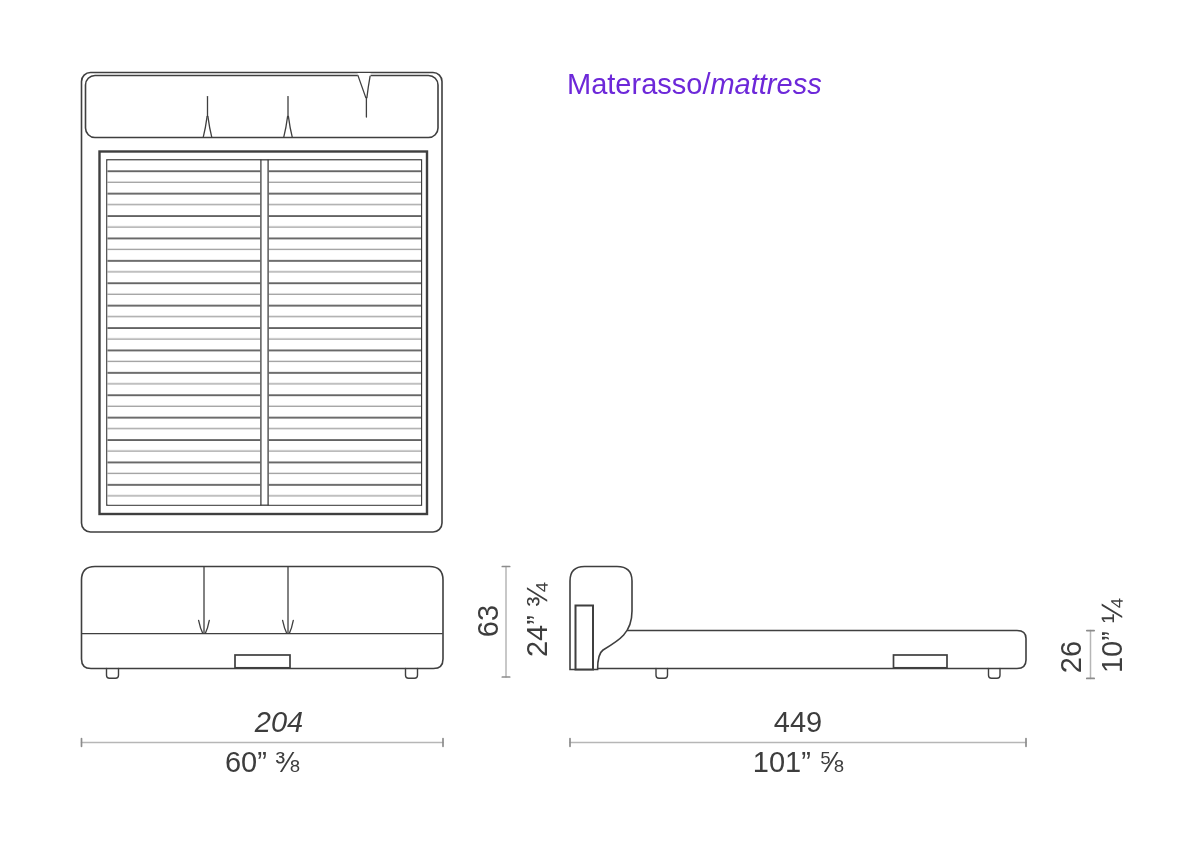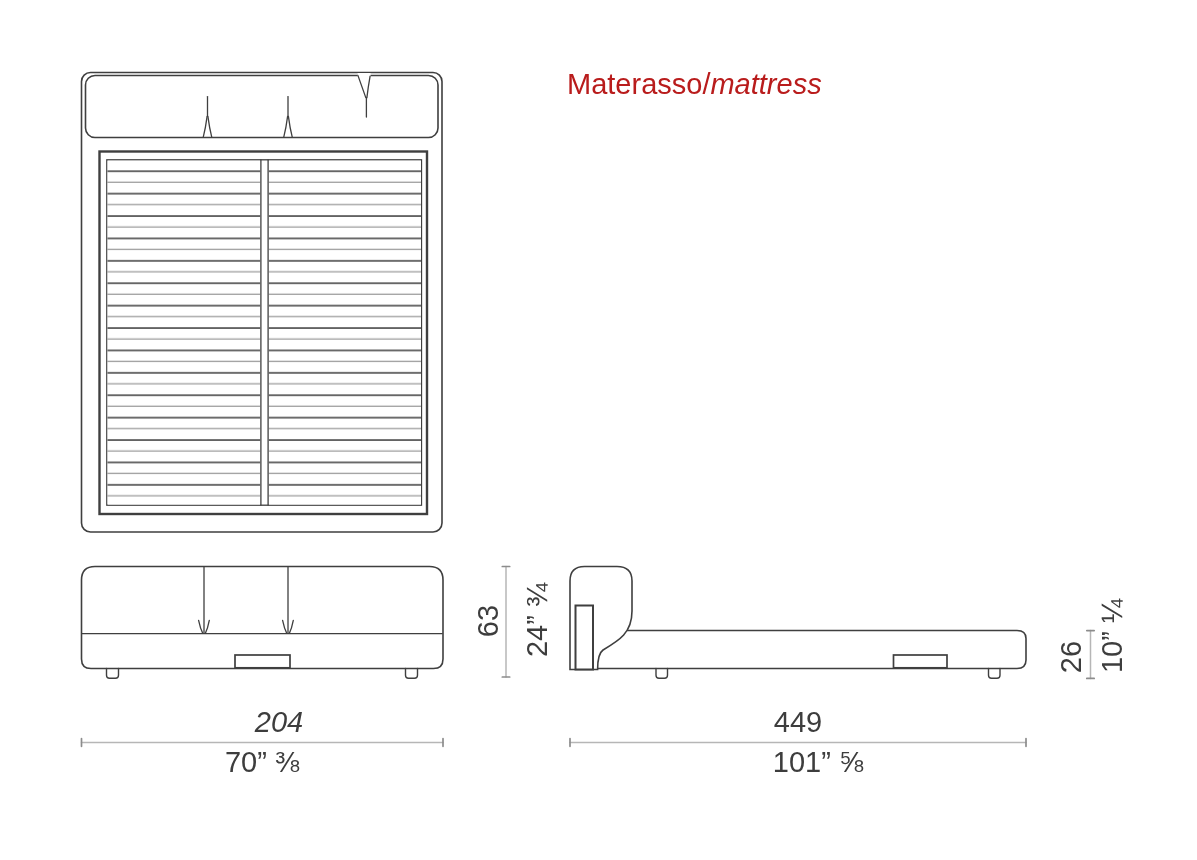--- a/index.html
+++ b/index.html
@@ -15,21 +15,21 @@
   .lbl{
     position:absolute;
     font-size:29px;
     line-height:32px;
     color:#3d3d3d;
     white-space:nowrap;
   }
   .lbl.center{transform:translateX(-50%);}
   .lbl.rot{transform:translate(-50%,-50%) rotate(-90deg);}
   .title-block{position:absolute;left:567px;top:66px;}
-  .title-line{font-size:29px;line-height:37px;color:#b91c1c;white-space:nowrap;}
+  .title-line{font-size:29px;line-height:37px;color:#6d28d9;white-space:nowrap;}
   .italic{font-style:italic;}
 </style>
 </head>
 <body>
 
 <div class="canvas">
 
   <svg class="drawing" viewBox="0 0 1197 860" fill="none" stroke-linecap="round">
     <defs>
       <pattern id="slatp" patternUnits="userSpaceOnUse" x="0" y="160.5" width="8" height="22.4">
@@ -117,24 +117,24 @@
         <line x1="1086.8" y1="678.4" x2="1094.2" y2="678.4"></line>
       </g>
     </g>
   </svg>
 
   <div class="title-block">
     <div class="title-line"><span>Materasso/</span><span class="italic">mattress</span></div>
   </div>
 
   <div class="lbl center" style="left:279px;top:706px;font-style:italic;">204</div>
-  <div class="lbl center" style="left:262px;top:746px;">70” ⅜</div>
+  <div class="lbl center" style="left:262px;top:746px;">60” ⅜</div>
 
   <div class="lbl center" style="left:798px;top:706px;">449</div>
-  <div class="lbl center" style="left:798px;top:746px;margin-left:20px;">101” ⅝</div>
+  <div class="lbl center" style="left:798px;top:746px;">101” ⅝</div>
 
   <div class="lbl rot" style="left:488px;top:621px;">63</div>
   <div class="lbl rot" style="left:537px;top:620px;">24” ¾</div>
 
   <div class="lbl rot" style="left:1071px;top:657px;">26</div>
   <div class="lbl rot" style="left:1112px;top:636px;">10” ¼</div>
 
 </div>
 
 </body></html>

